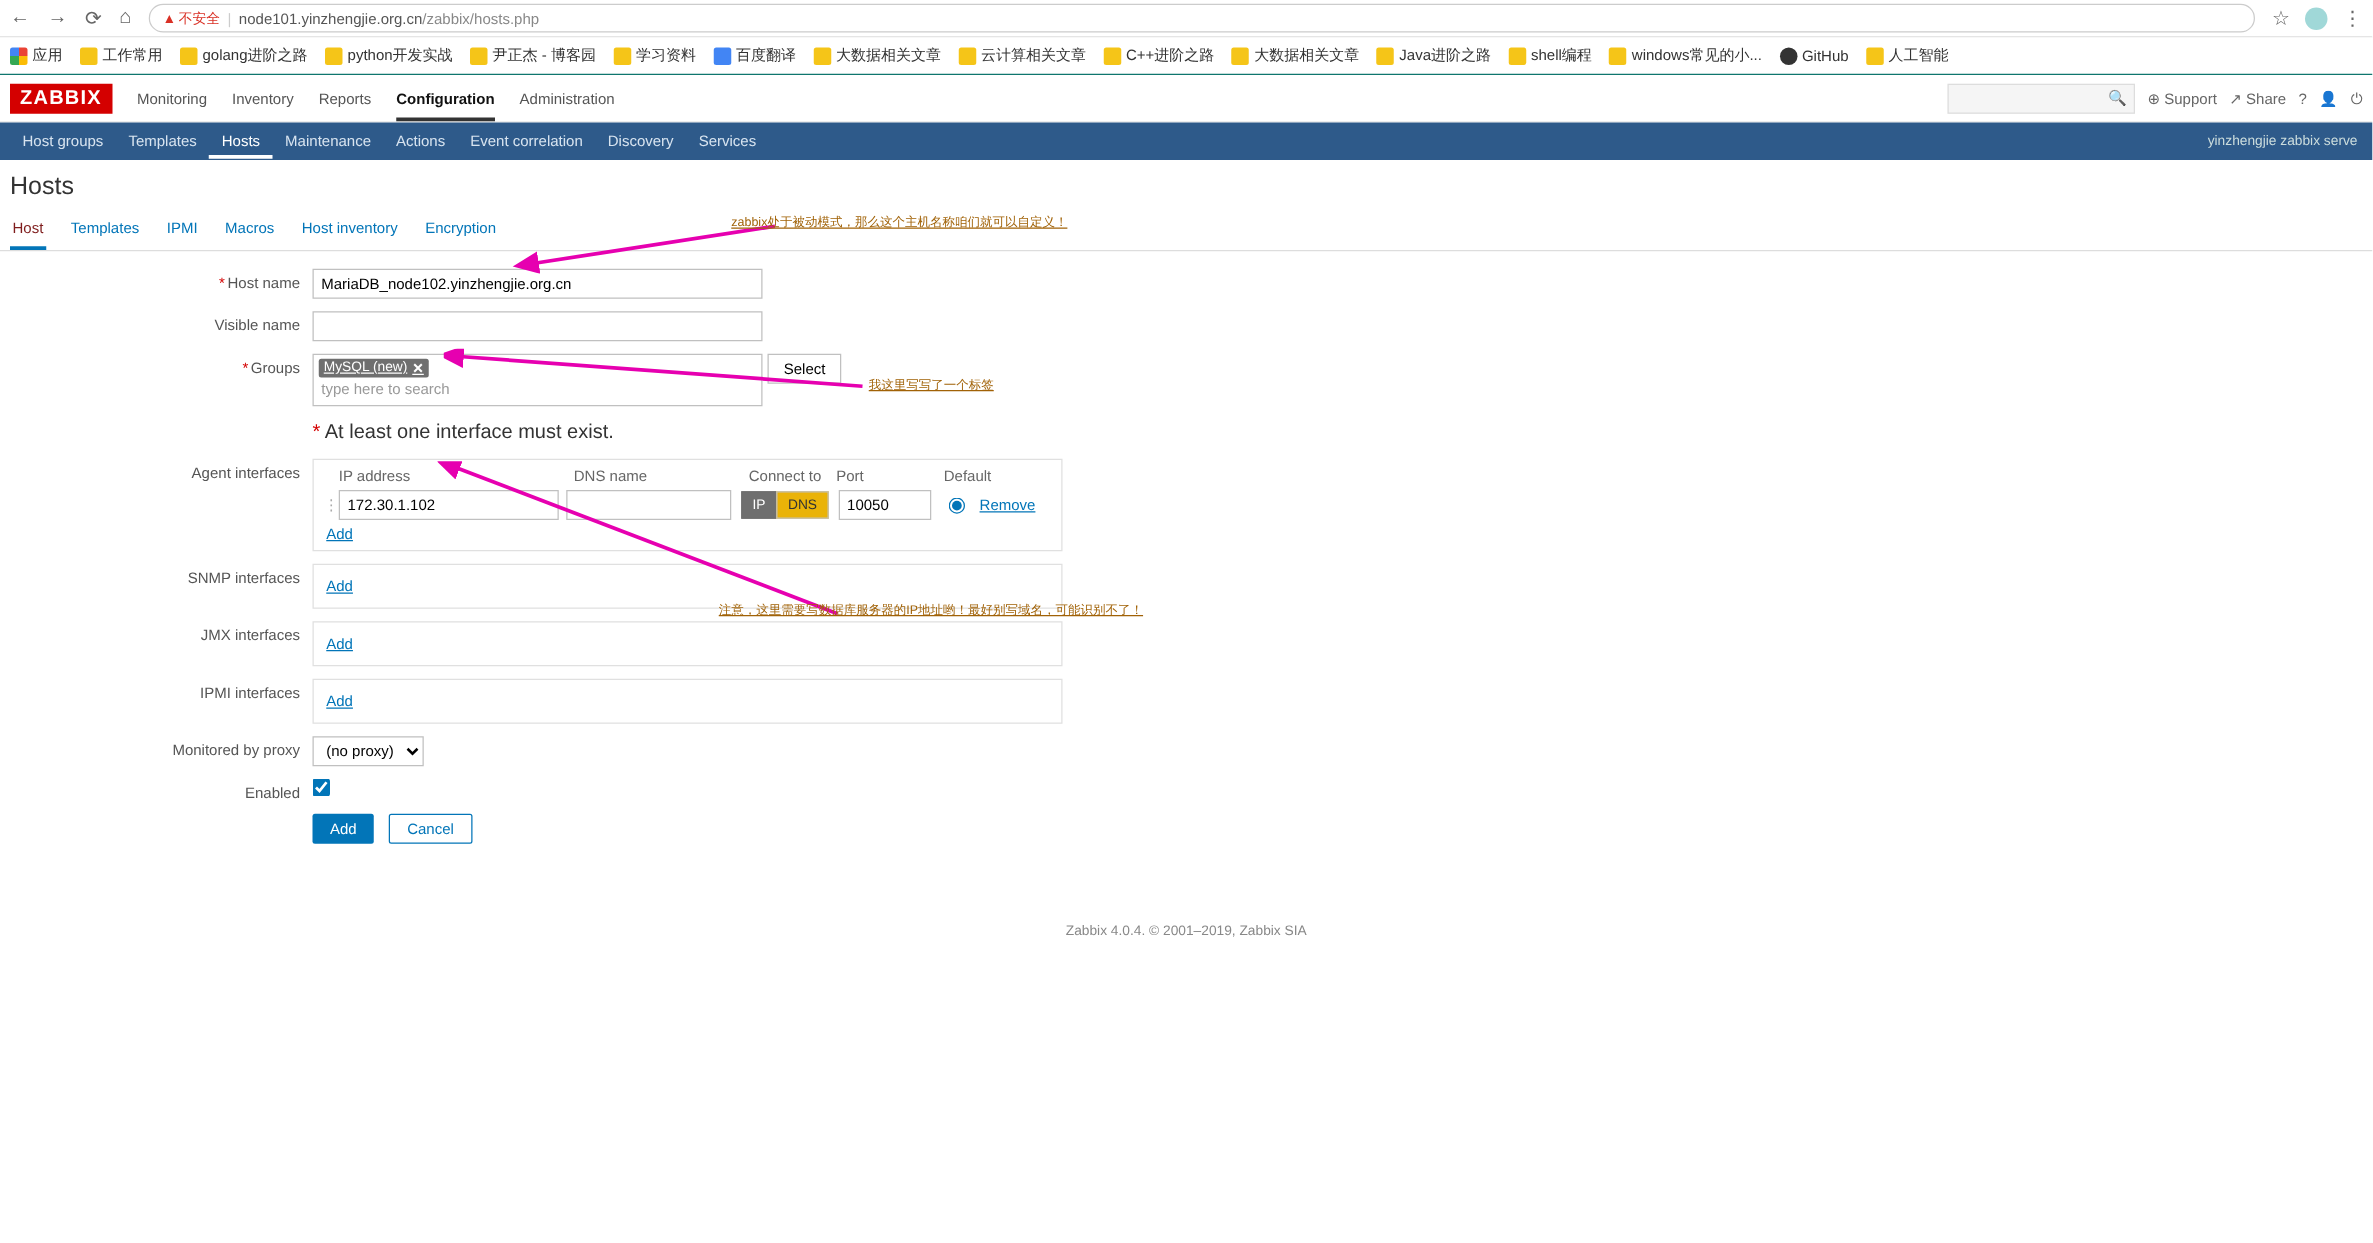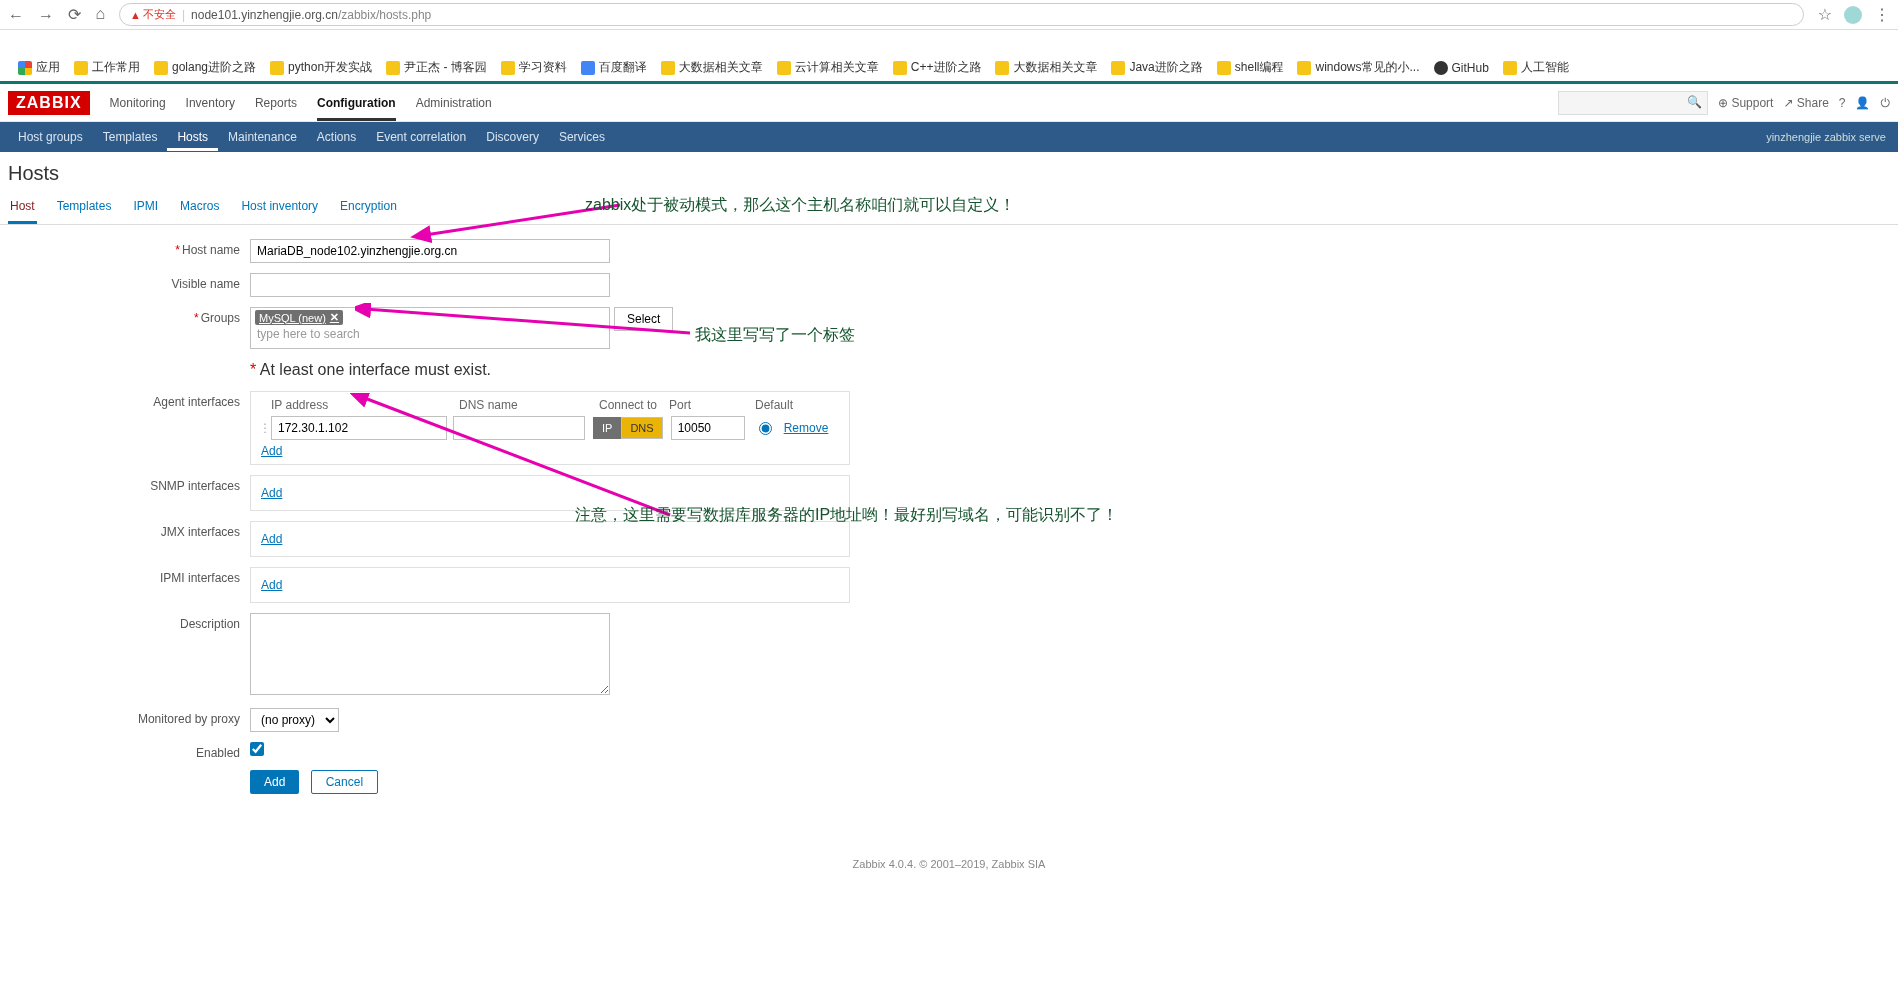--- a/index.html
+++ b/index.html
@@ -9,21 +9,21 @@
 .chrome-bar { display: flex; align-items: center; padding: 4px 8px; border-bottom: 1px solid #ddd; background: #fff; height: 30px; gap: 8px; }
 .chrome-nav-icons { display: flex; gap: 14px; color: #666; font-size: 16px; }
 .chrome-nav-icons span { cursor: pointer; }
 .url-bar { flex: 1; display: flex; align-items: center; border: 1px solid #ccc; border-radius: 14px; padding: 3px 10px; margin: 0 6px; font-size: 12px; color: #555; gap: 6px; }
 .url-bar .warn { color: #d93025; font-size: 11px; display:flex; align-items:center; gap:2px;}
 .url-bar .sep { color:#ccc; }
 .chrome-right { display: flex; gap: 12px; align-items: center; color:#666; font-size:16px;}
 .avatar-dot { width:18px; height:18px; border-radius:50%; background:#a0d8d8;}
 
 
-.bookmarks-bar { display: flex; align-items: center; padding: 4px 18px; border-bottom: 3px solid #0f766e; background: #fff; height: 30px; gap: 14px; font-size: 12px; color:#333; overflow:hidden; white-space:nowrap;margin-top:24px;}
+.bookmarks-bar { display: flex; align-items: center; padding: 4px 8px; border-bottom: 1px solid #0f766e; background: #fff; height: 30px; gap: 14px; font-size: 12px; color:#333; overflow:hidden; white-space:nowrap;}
 .bm-item { display: flex; align-items: center; gap: 4px; cursor:pointer; }
 .bm-icon { width: 14px; height: 14px; background: #f5c518; border-radius: 2px; display:inline-block;}
 .bm-icon.blue { background:#4285f4; }
 .bm-icon.apps { background: conic-gradient(#ea4335 0 25%, #fbbc05 0 50%, #34a853 0 75%, #4285f4 0 100%); border-radius:2px;}
 .bm-icon.gh { background:#333; border-radius:50%;}
 
 
 .zbx-header { display: flex; align-items: center; background: #fff; padding: 0 8px; height: 38px; border-bottom: 1px solid #e8e8e8;}
 .zbx-logo { background: #d40000; color: #fff; font-weight: bold; font-size: 16px; padding: 3px 8px; letter-spacing: 1px;}
 .zbx-menu { display: flex; gap: 20px; margin-left: 20px; }
@@ -84,21 +84,21 @@
 .conn-btn.active { background:#6f6f6f; color:#fff; border-color:#6f6f6f;}
 .iface-row .port-in { width: 74px; border:1px solid #c0c0c0; height:24px; padding:2px 6px; margin-left:8px; font-size:12px;}
 .iface-row .def-radio { margin-left:14px; accent-color:#0275b8;}
 .iface-row .remove { color:#0275b8; text-decoration:underline; margin-left:12px; cursor:pointer;}
 .add-link { color:#0275b8; text-decoration:underline; cursor:pointer; display:inline-block; padding:4px 2px;}
 
 .iface-empty { border: 1px solid #e0e0e0; width: 600px; padding: 6px 8px;}
 .req-note { color:#d40000; font-size:16px; padding: 2px 0;}
 
 
-.annot { position: absolute; color: #14532d; font-size: 16px; pointer-events:none; font-family: "Microsoft YaHei", sans-serif;}
+.annot { position: absolute; color: #a16207; font-size: 10px; pointer-events:none; font-family: "Microsoft YaHei", sans-serif; text-decoration: underline;}
 .arrow-svg { position:absolute; pointer-events:none; }
 
 
 .btn-primary { background:#0275b8; color:#fff; border:none; padding: 5px 14px; font-size:12px; cursor:pointer; border-radius:2px;}
 .btn-secondary { background:#fff; color:#0275b8; border:1px solid #0275b8; padding: 4px 14px; font-size:12px; cursor:pointer; border-radius:2px; margin-left:8px;}
 
 .checkbox { width:14px; height:14px; accent-color:#0275b8;}
 
 
 .footer { text-align:center; color:#888; font-size:11px; padding: 40px 0 10px;}
@@ -310,24 +310,20 @@
       </div>
   </div>
 
   <div class="form-row">
     <div class="form-label">IPMI interfaces</div>
     <div class="form-control">
         <div class="iface-empty"><span class="add-link">Add</span></div>
       </div>
   </div>
 
-  <div class="form-row">
-    <div class="form-label">Description</div>
-    <div class="form-control"><textarea class="text-area" style=""></textarea></div>
-  </div>
 
   <div class="form-row">
     <div class="form-label">Monitored by proxy</div>
     <div class="form-control"><select class="select"><option>(no proxy)</option></select></div>
   </div>
 
   <div class="form-row">
     <div class="form-label">Enabled</div>
     <div class="form-control"><input type="checkbox" checked="" class="checkbox" style=""></div>
   </div>

